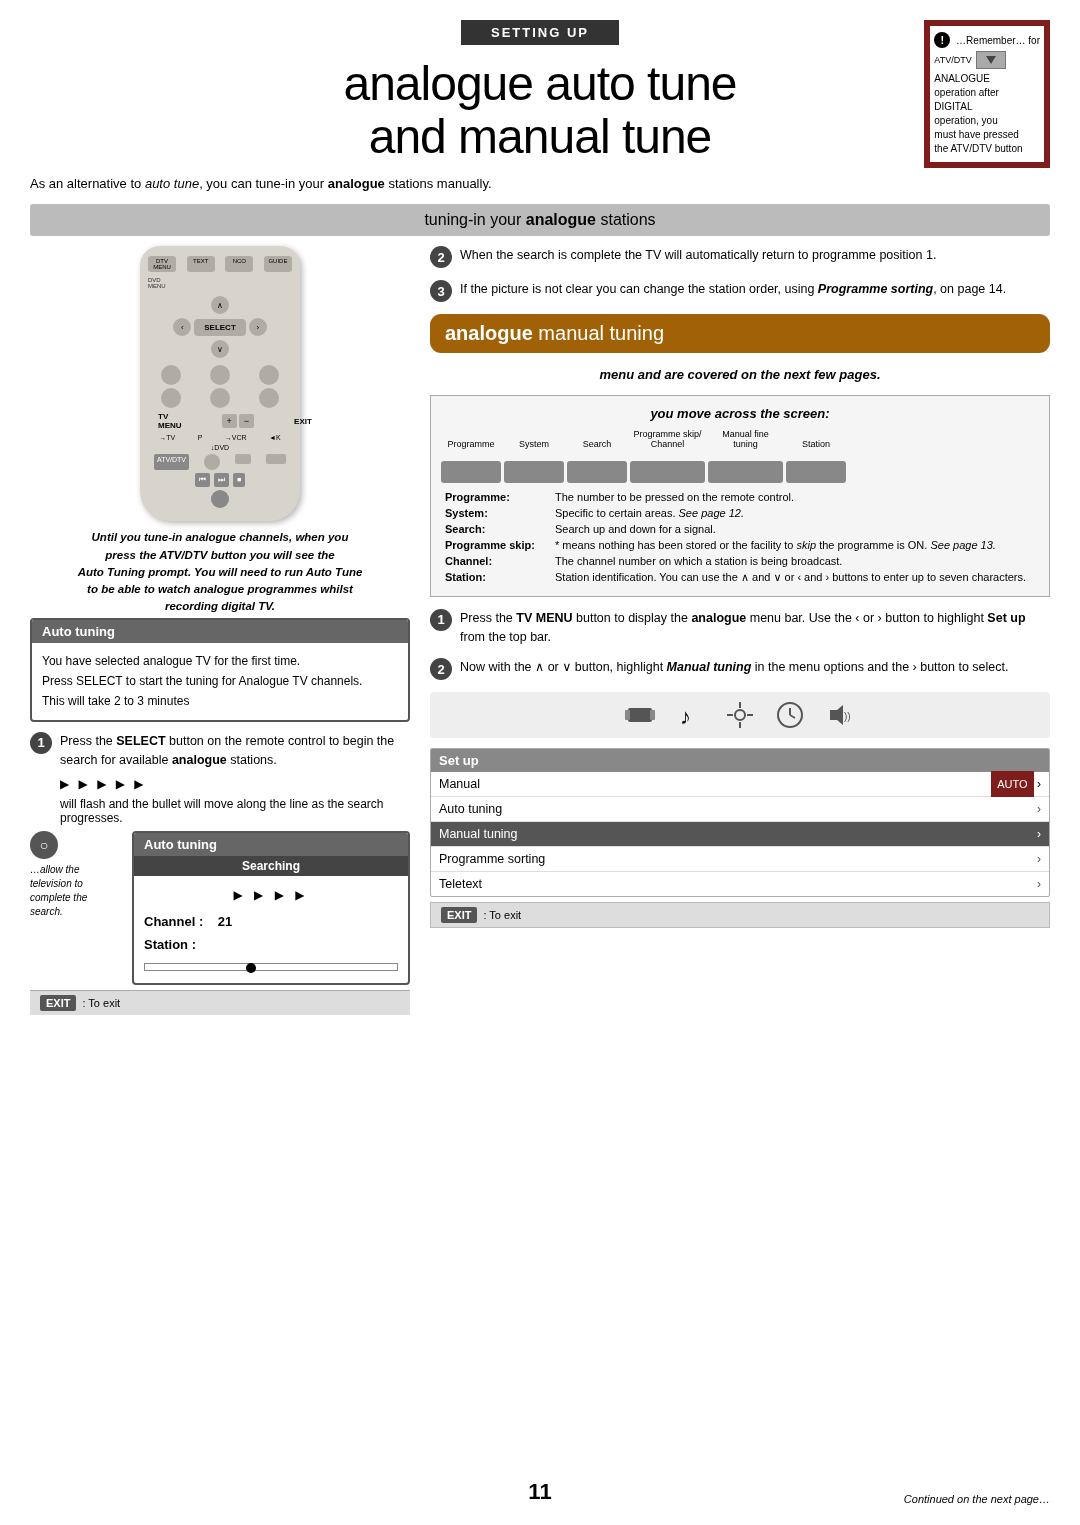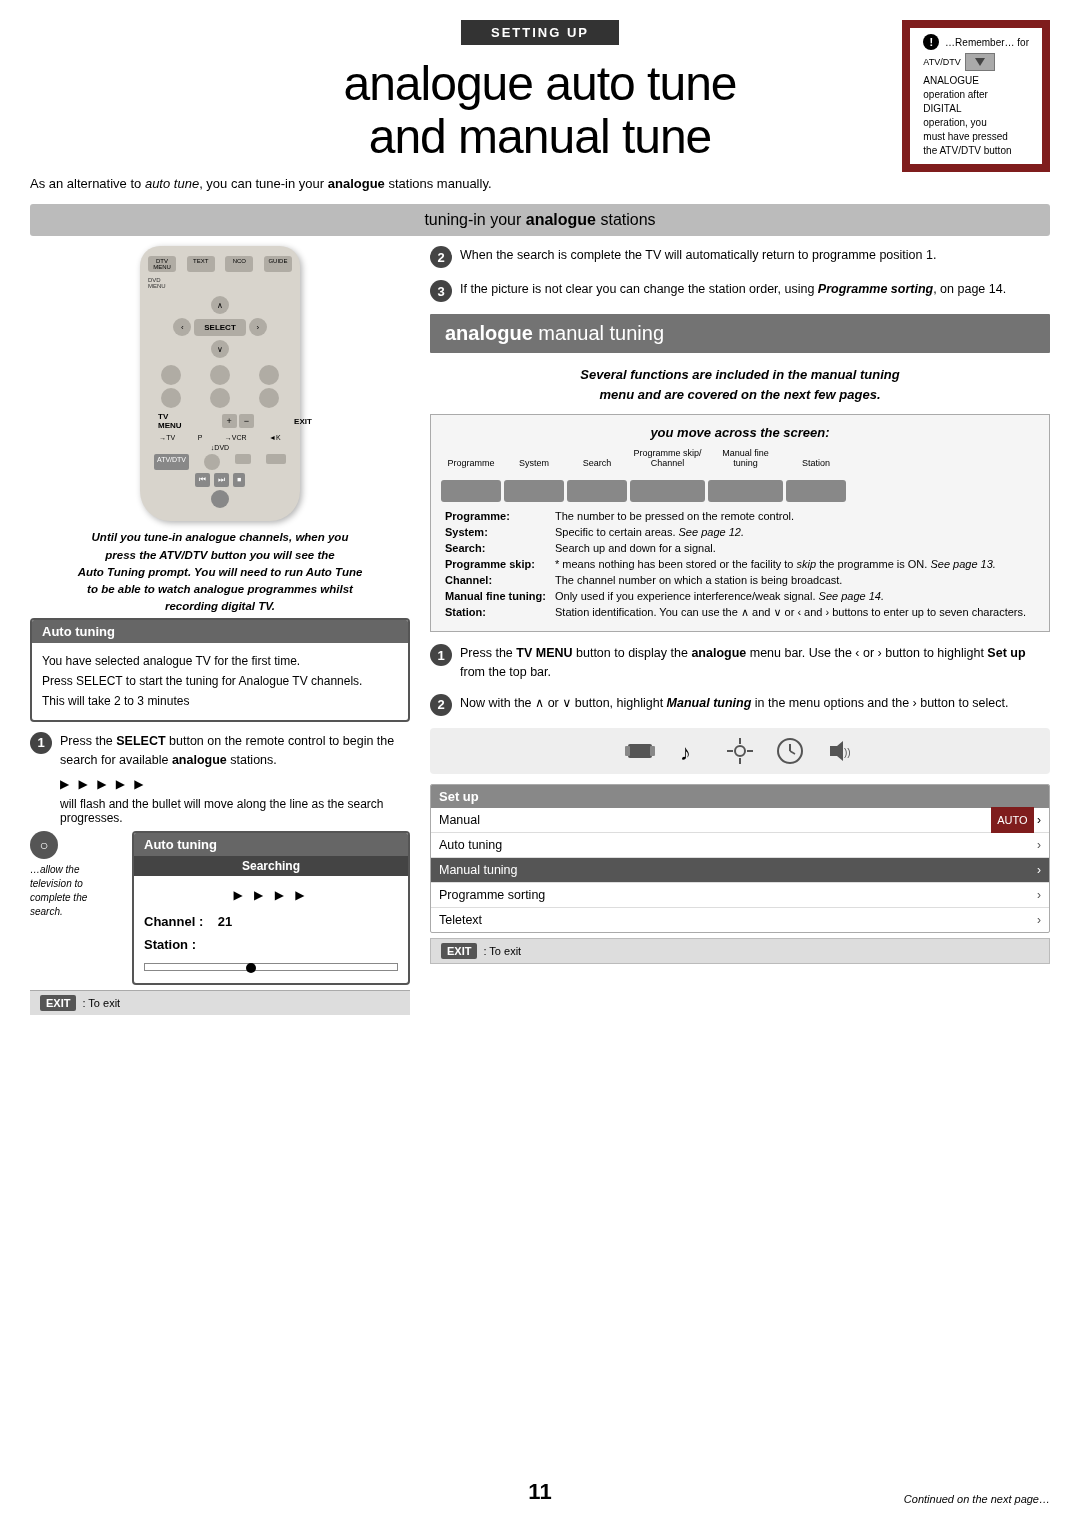--- a/index.html
+++ b/index.html
@@ -47,22 +47,22 @@
       font-size: 48px;
       font-weight: 900;
       letter-spacing: -1px;
       line-height: 1.1;
     }
 
     .remember-box {
       position: absolute;
       right: 0;
       top: 0;
-      border: 8px solid #7f1d1d;
-      padding: 6px 13px;
+      border: 6px solid #7f1d1d;
+      padding: 6px 4px;
       font-size: 10px;
       max-width: 200px;
       line-height: 1.4;
     }
 
     .remember-box .exclamation {
       display: inline-block;
       background: #000;
       color: #fff;
       font-weight: bold;
@@ -368,25 +368,25 @@
     
     .right-step-row {
       display: flex;
       align-items: flex-start;
       gap: 8px;
       margin-bottom: 12px;
     }
 
     
     .analogue-manual-header {
-      background: #737373;
+      background: #a16207;
       color: #fff;
       padding: 8px 15px;
       font-size: 20px;
-      border-radius: 1px;
+      border-radius: 11px;
       margin-bottom: 12px;
     }
 
     .analogue-manual-header span.bold { font-weight: 900; }
     .analogue-manual-header span.light { font-weight: 300; }
 
     .manual-tuning-bold-note {
       font-weight: bold;
       font-style: italic;
       font-size: 13px;
@@ -735,21 +735,20 @@
         If the picture is not clear you can change the station order, using <i><b>Programme sorting</b></i>, on page 14.
       </span>
     </div>
 
     <div class="analogue-manual-header">
       <span class="bold">analogue</span>
       <span class="light"> manual tuning</span>
     </div>
 
     <div class="manual-tuning-bold-note">
-      <p>Several functions are included in the manual tuning</p>
       <p>menu and are covered on the next few pages.</p>
     </div>
 
     <div class="options-box">
       <div class="options-box-title">
         <p>you move across the screen:</p>
       </div>
 
       <div class="menu-bar-row">
         <div class="menu-bar-item">
@@ -794,24 +793,20 @@
         </tr>
         <tr>
           <td><b>Programme skip:</b></td>
           <td>* means nothing has been stored or the facility to <i>skip</i> the programme is ON. <i>See page 13.</i></td>
         </tr>
         <tr>
           <td><b>Channel:</b></td>
           <td>The channel number on which a station is being broadcast.</td>
         </tr>
         <tr>
-          <td><b>Manual fine tuning:</b></td>
-          <td>Only used if you experience interference/weak signal. <i>See page 14.</i></td>
-        </tr>
-        <tr>
           <td><b>Station:</b></td>
           <td>Station identification. You can use the ∧ and ∨ or ‹ and › buttons to enter up to seven characters.</td>
         </tr>
       </tbody>
         </table>
     </div>
 
     <div class="right-step-row">
       <span class="step-circle">1</span>
       <span class="right-step-text">

